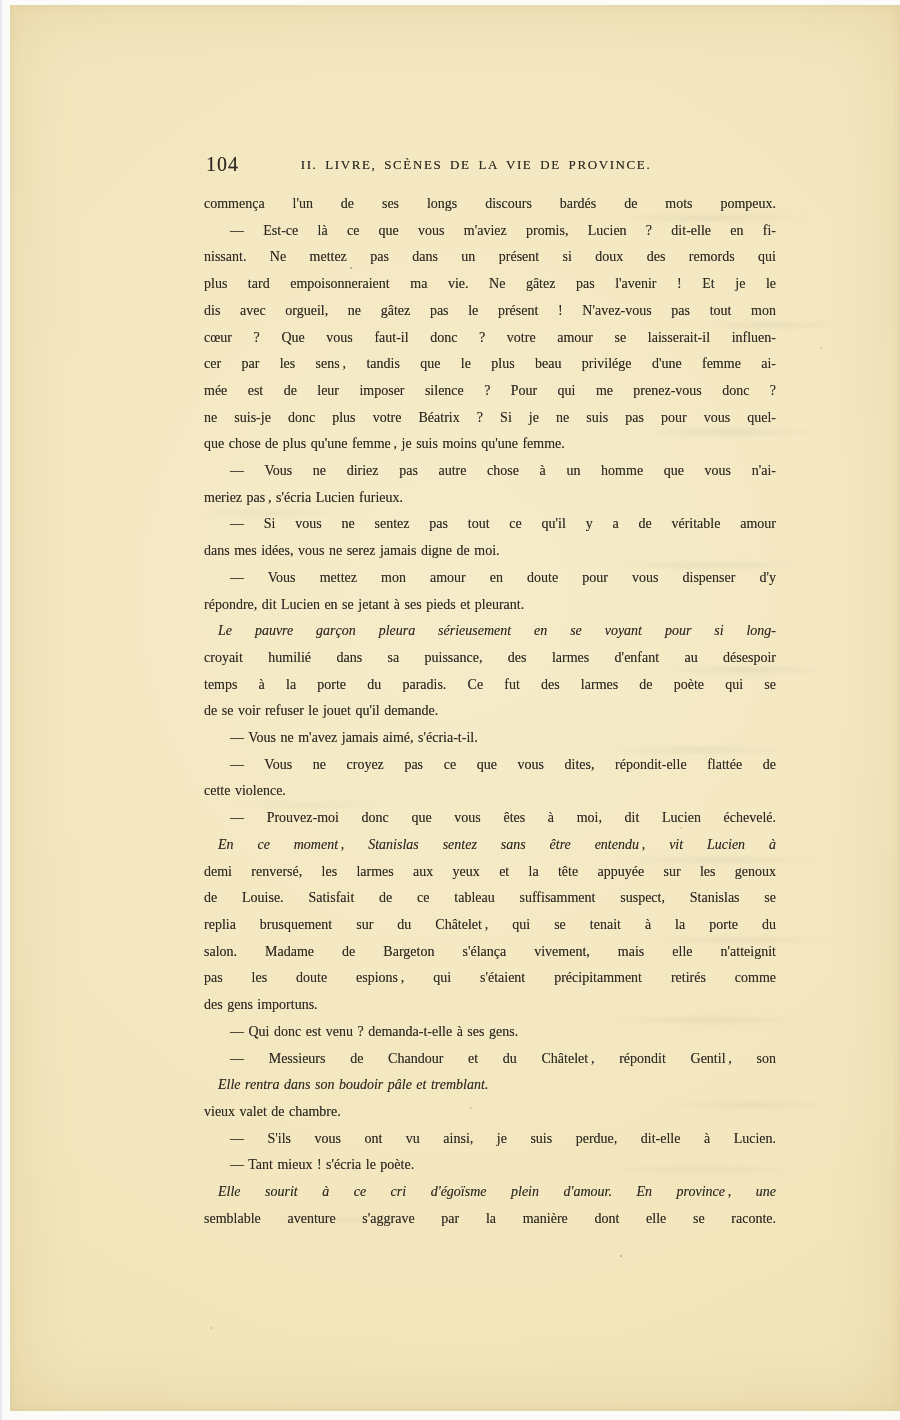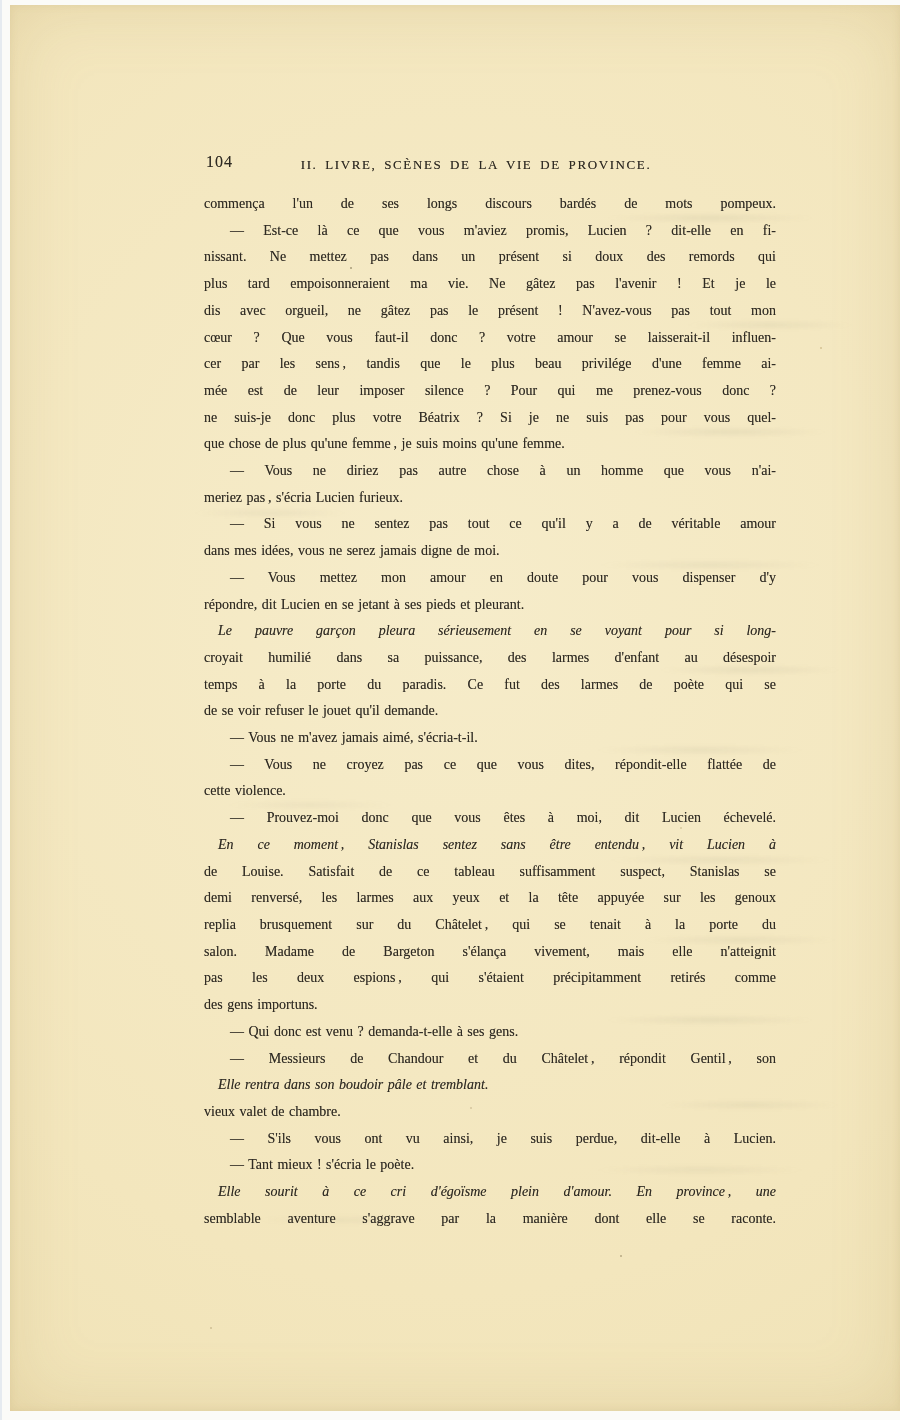--- a/index.html
+++ b/index.html
@@ -52,21 +52,21 @@
       470px 80px 0 0 rgba(150,120,60,.35),
       -140px 1060px 0 0 rgba(120,100,60,.30),
       330px 560px 0 0 rgba(150,125,70,.30),
       120px 840px 0 0 rgba(130,108,64,.28);
   }
   .runhead{
     position:absolute;left:204px;top:153px;width:572px;height:24px;
   }
   .pagenum{
     position:absolute;left:2px;top:0;
-    font-size:16px;color:var(--ink,#2e2a23);
+    font-size:20px;color:var(--ink,#2e2a23);
     letter-spacing:1px;
     text-shadow:0 0 .5px rgba(62,56,44,.55);
   }
   .runtitle{
     display:block;text-align:center;transform:translateX(-14px);
     padding-top:4px;
     font-size:13px;letter-spacing:1.6px;word-spacing:3px;
     color:var(--ink,#2e2a23);
     text-shadow:0 0 .5px rgba(62,56,44,.55);
     white-space:nowrap;
@@ -119,25 +119,25 @@
       <div class="line">répondre, dit Lucien en se jetant à ses pieds et pleurant.</div>
       <div class="line j ind-s">Le pauvre garçon pleura sérieusement en se voyant pour si long-</div>
       <div class="line j">croyait humilié dans sa puissance, des larmes d'enfant au désespoir</div>
       <div class="line j">temps à la porte du paradis. Ce fut des larmes de poète qui se</div>
       <div class="line">de se voir refuser le jouet qu'il demande.</div>
       <div class="line ind-d">— Vous ne m'avez jamais aimé, s'écria-t-il.</div>
       <div class="line j ind-d">— Vous ne croyez pas ce que vous dites, répondit-elle flattée de</div>
       <div class="line">cette violence.</div>
       <div class="line j ind-d">— Prouvez-moi donc que vous êtes à moi, dit Lucien échevelé.</div>
       <div class="line j ind-s">En ce moment , Stanislas sentez sans être entendu , vit Lucien à</div>
+      <div class="line j">demi renversé, les larmes aux yeux et la tête appuyée sur les genoux</div>
       <div class="line j">de Louise. Satisfait de ce tableau suffisamment suspect, Stanislas se</div>
-      <div class="line j">demi renversé, les larmes aux yeux et la tête appuyée sur les genoux</div>
       <div class="line j">replia brusquement sur du Châtelet , qui se tenait à la porte du</div>
       <div class="line j">salon. Madame de Bargeton s'élança vivement, mais elle n'atteignit</div>
-      <div class="line j">pas les deux espions , qui s'étaient précipitamment retirés comme</div>
+      <div class="line j">pas les doute espions , qui s'étaient précipitamment retirés comme</div>
       <div class="line">des gens importuns.</div>
       <div class="line ind-d">— Qui donc est venu ? demanda-t-elle à ses gens.</div>
       <div class="line j ind-d">— Messieurs de Chandour et du Châtelet , répondit Gentil , son</div>
       <div class="line ind-s">Elle rentra dans son boudoir pâle et tremblant.</div>
       <div class="line">vieux valet de chambre.</div>
       <div class="line j ind-d">— S'ils vous ont vu ainsi, je suis perdue, dit-elle à Lucien.</div>
       <div class="line ind-d">— Tant mieux ! s'écria le poète.</div>
       <div class="line j ind-s">Elle sourit à ce cri d'égoïsme plein d'amour. En province , une</div>
       <div class="line j">semblable aventure s'aggrave par la manière dont elle se raconte.</div>
     </div>

